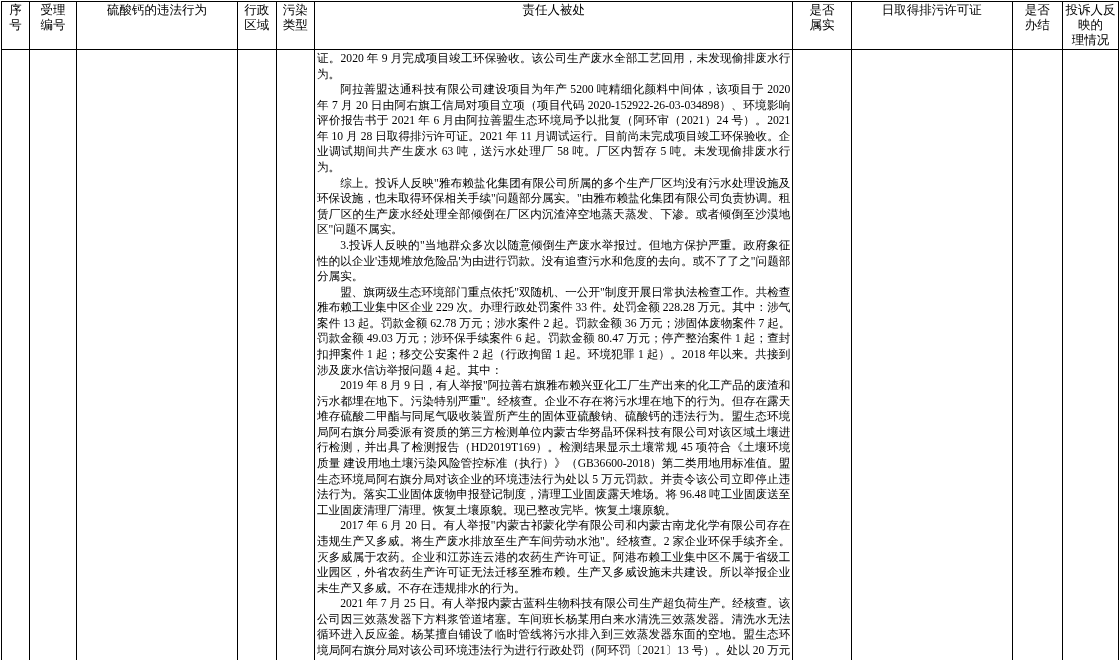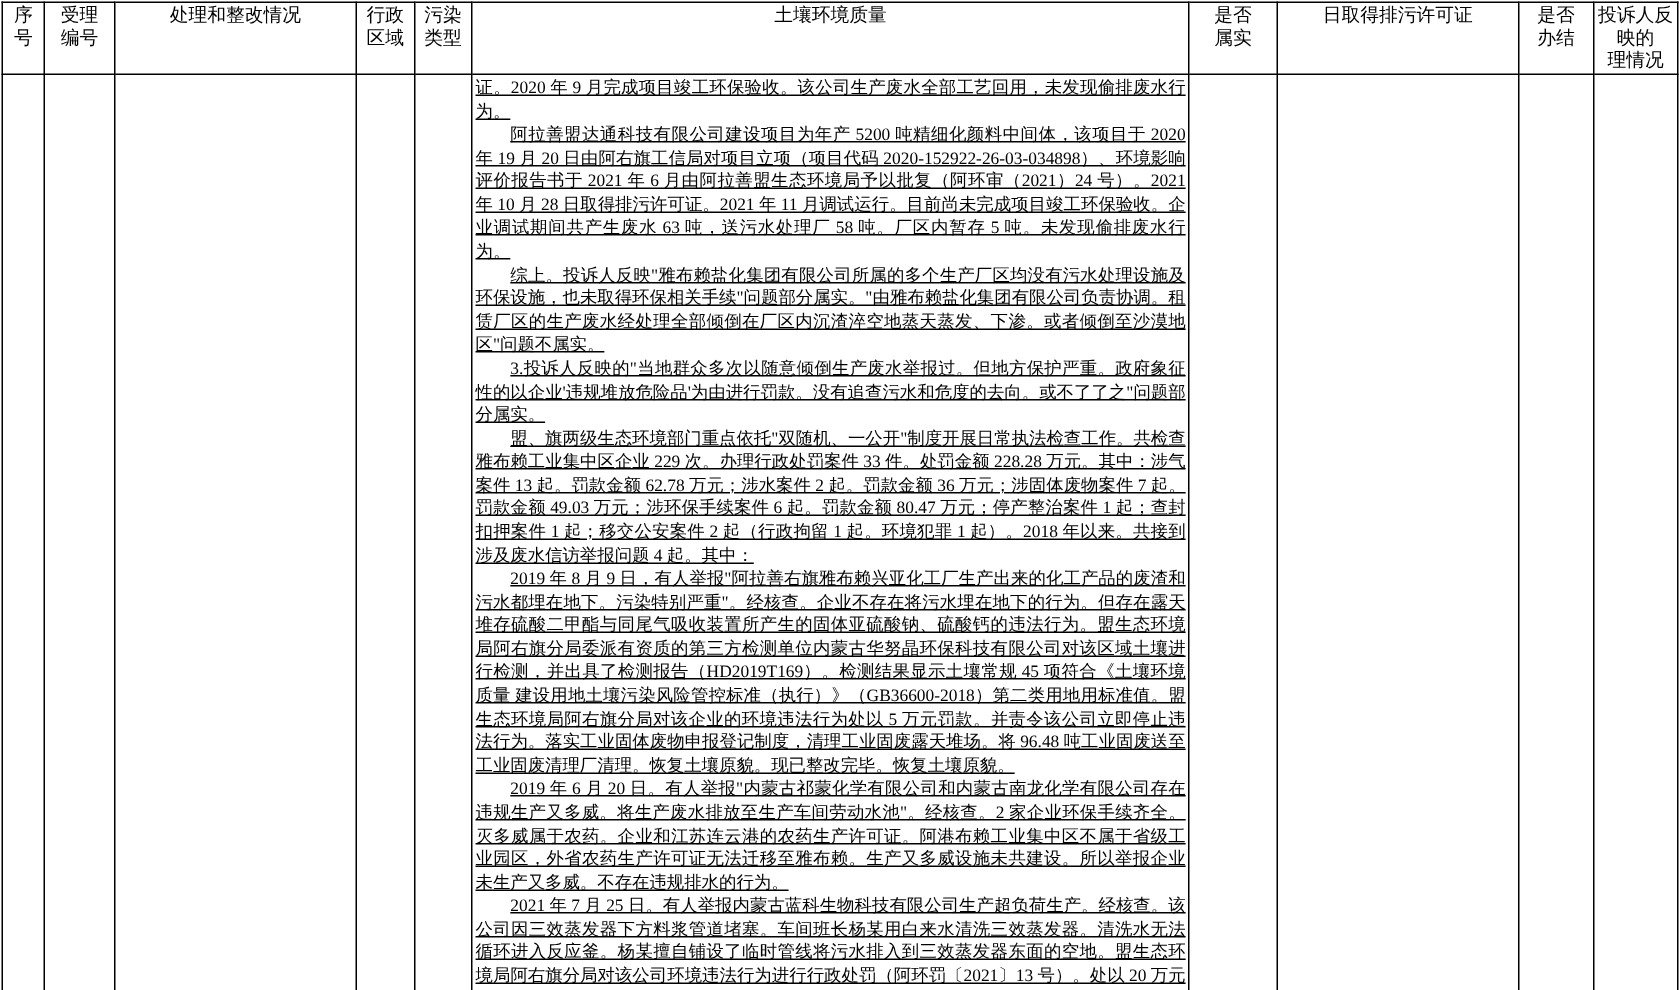--- a/index.html
+++ b/index.html
@@ -52,21 +52,20 @@
   }
   .body-cell {
     font-size: 11.6px;
     line-height: 1.345;
     text-align: justify;
     text-justify: inter-ideograph;
   }
   .body-cell p {
     margin: 0;
     text-indent: 2em;
-    text-decoration: underline;
   }
   .body-cell p.noindent {
     text-indent: 0;
   }
   .narrow-cell {
     font-size: 12px;
   }
   td.main-col {
     padding: 1px 4px 2px 4px;
   }
@@ -91,32 +90,32 @@
     <tr>
       <th>
         <span class="hdr-stack">序</span>
         <span class="hdr-stack">号</span>
       </th>
       <th>
         <span class="hdr-stack">受理</span>
         <span class="hdr-stack">编号</span>
       </th>
       <th>
-        <span class="hdr-stack">处理和整改情况</span>
+        <span class="hdr-stack">硫酸钙的违法行为</span>
       </th>
       <th>
         <span class="hdr-stack">行政</span>
         <span class="hdr-stack">区域</span>
       </th>
       <th>
         <span class="hdr-stack">污染</span>
         <span class="hdr-stack">类型</span>
       </th>
       <th>
-        <span class="hdr-stack">土壤环境质量</span>
+        <span class="hdr-stack">责任人被处</span>
       </th>
       <th>
         <span class="hdr-stack">是否</span>
         <span class="hdr-stack">属实</span>
       </th>
       <th>
         <span class="hdr-stack">日取得排污许可证</span>
       </th>
       <th>
         <span class="hdr-stack">是否</span>
@@ -130,26 +129,26 @@
   </thead>
   <tbody>
     <tr>
       <td class="narrow-cell"></td>
       <td class="narrow-cell"></td>
       <td class="narrow-cell"></td>
       <td class="narrow-cell"></td>
       <td class="narrow-cell"></td>
       <td class="body-cell main-col">
         <p class="noindent">证。2020 年 9 月完成项目竣工环保验收。该公司生产废水全部工艺回用，未发现偷排废水行为。</p>
-        <p>阿拉善盟达通科技有限公司建设项目为年产 5200 吨精细化颜料中间体，该项目于 2020 年 19 月 20 日由阿右旗工信局对项目立项（项目代码 2020-152922-26-03-034898）、环境影响评价报告书于 2021 年 6 月由阿拉善盟生态环境局予以批复（阿环审（2021）24 号）。2021 年 10 月 28 日取得排污许可证。2021 年 11 月调试运行。目前尚未完成项目竣工环保验收。企业调试期间共产生废水 63 吨，送污水处理厂 58 吨。厂区内暂存 5 吨。未发现偷排废水行为。</p>
+        <p>阿拉善盟达通科技有限公司建设项目为年产 5200 吨精细化颜料中间体，该项目于 2020 年 7 月 20 日由阿右旗工信局对项目立项（项目代码 2020-152922-26-03-034898）、环境影响评价报告书于 2021 年 6 月由阿拉善盟生态环境局予以批复（阿环审（2021）24 号）。2021 年 10 月 28 日取得排污许可证。2021 年 11 月调试运行。目前尚未完成项目竣工环保验收。企业调试期间共产生废水 63 吨，送污水处理厂 58 吨。厂区内暂存 5 吨。未发现偷排废水行为。</p>
         <p>综上。投诉人反映"雅布赖盐化集团有限公司所属的多个生产厂区均没有污水处理设施及环保设施，也未取得环保相关手续"问题部分属实。"由雅布赖盐化集团有限公司负责协调。租赁厂区的生产废水经处理全部倾倒在厂区内沉渣淬空地蒸天蒸发、下渗。或者倾倒至沙漠地区"问题不属实。</p>
         <p>3.投诉人反映的"当地群众多次以随意倾倒生产废水举报过。但地方保护严重。政府象征性的以企业'违规堆放危险品'为由进行罚款。没有追查污水和危度的去向。或不了了之"问题部分属实。</p>
         <p>盟、旗两级生态环境部门重点依托"双随机、一公开"制度开展日常执法检查工作。共检查雅布赖工业集中区企业 229 次。办理行政处罚案件 33 件。处罚金额 228.28 万元。其中：涉气案件 13 起。罚款金额 62.78 万元；涉水案件 2 起。罚款金额 36 万元；涉固体废物案件 7 起。罚款金额 49.03 万元；涉环保手续案件 6 起。罚款金额 80.47 万元；停产整治案件 1 起；查封扣押案件 1 起；移交公安案件 2 起（行政拘留 1 起。环境犯罪 1 起）。2018 年以来。共接到涉及废水信访举报问题 4 起。其中：</p>
         <p>2019 年 8 月 9 日，有人举报"阿拉善右旗雅布赖兴亚化工厂生产出来的化工产品的废渣和污水都埋在地下。污染特别严重"。经核查。企业不存在将污水埋在地下的行为。但存在露天堆存硫酸二甲酯与同尾气吸收装置所产生的固体亚硫酸钠、硫酸钙的违法行为。盟生态环境局阿右旗分局委派有资质的第三方检测单位内蒙古华努晶环保科技有限公司对该区域土壤进行检测，并出具了检测报告（HD2019T169）。检测结果显示土壤常规 45 项符合《土壤环境质量 建设用地土壤污染风险管控标准（执行）》（GB36600-2018）第二类用地用标准值。盟生态环境局阿右旗分局对该企业的环境违法行为处以 5 万元罚款。并责令该公司立即停止违法行为。落实工业固体废物申报登记制度，清理工业固废露天堆场。将 96.48 吨工业固废送至工业固废清理厂清理。恢复土壤原貌。现已整改完毕。恢复土壤原貌。</p>
-        <p>2019 年 6 月 20 日。有人举报"内蒙古祁蒙化学有限公司和内蒙古南龙化学有限公司存在违规生产又多威。将生产废水排放至生产车间劳动水池"。经核查。2 家企业环保手续齐全。灭多威属于农药。企业和江苏连云港的农药生产许可证。阿港布赖工业集中区不属于省级工业园区，外省农药生产许可证无法迁移至雅布赖。生产又多威设施未共建设。所以举报企业未生产又多威。不存在违规排水的行为。</p>
+        <p>2017 年 6 月 20 日。有人举报"内蒙古祁蒙化学有限公司和内蒙古南龙化学有限公司存在违规生产又多威。将生产废水排放至生产车间劳动水池"。经核查。2 家企业环保手续齐全。灭多威属于农药。企业和江苏连云港的农药生产许可证。阿港布赖工业集中区不属于省级工业园区，外省农药生产许可证无法迁移至雅布赖。生产又多威设施未共建设。所以举报企业未生产又多威。不存在违规排水的行为。</p>
         <p>2021 年 7 月 25 日。有人举报内蒙古蓝科生物科技有限公司生产超负荷生产。经核查。该公司因三效蒸发器下方料浆管道堵塞。车间班长杨某用白来水清洗三效蒸发器。清洗水无法循环进入反应釜。杨某擅自铺设了临时管线将污水排入到三效蒸发器东面的空地。盟生态环境局阿右旗分局对该公司环境违法行为进行行政处罚（阿环罚〔2021〕13 号）。处以 20 万元罚款。责令该公司立即停止违法行为。恢复破坏土地。并将案件移送公安部门。目前企业已将污染土壤按照危废处置。公安部门对杨某处以行政拘留 7 日的强制措施。</p>
 
       </td>
       <td class="narrow-cell"></td>
       <td class="narrow-cell"></td>
       <td class="narrow-cell"></td>
       <td class="narrow-cell"></td>
     </tr>
   </tbody>
 </table>

